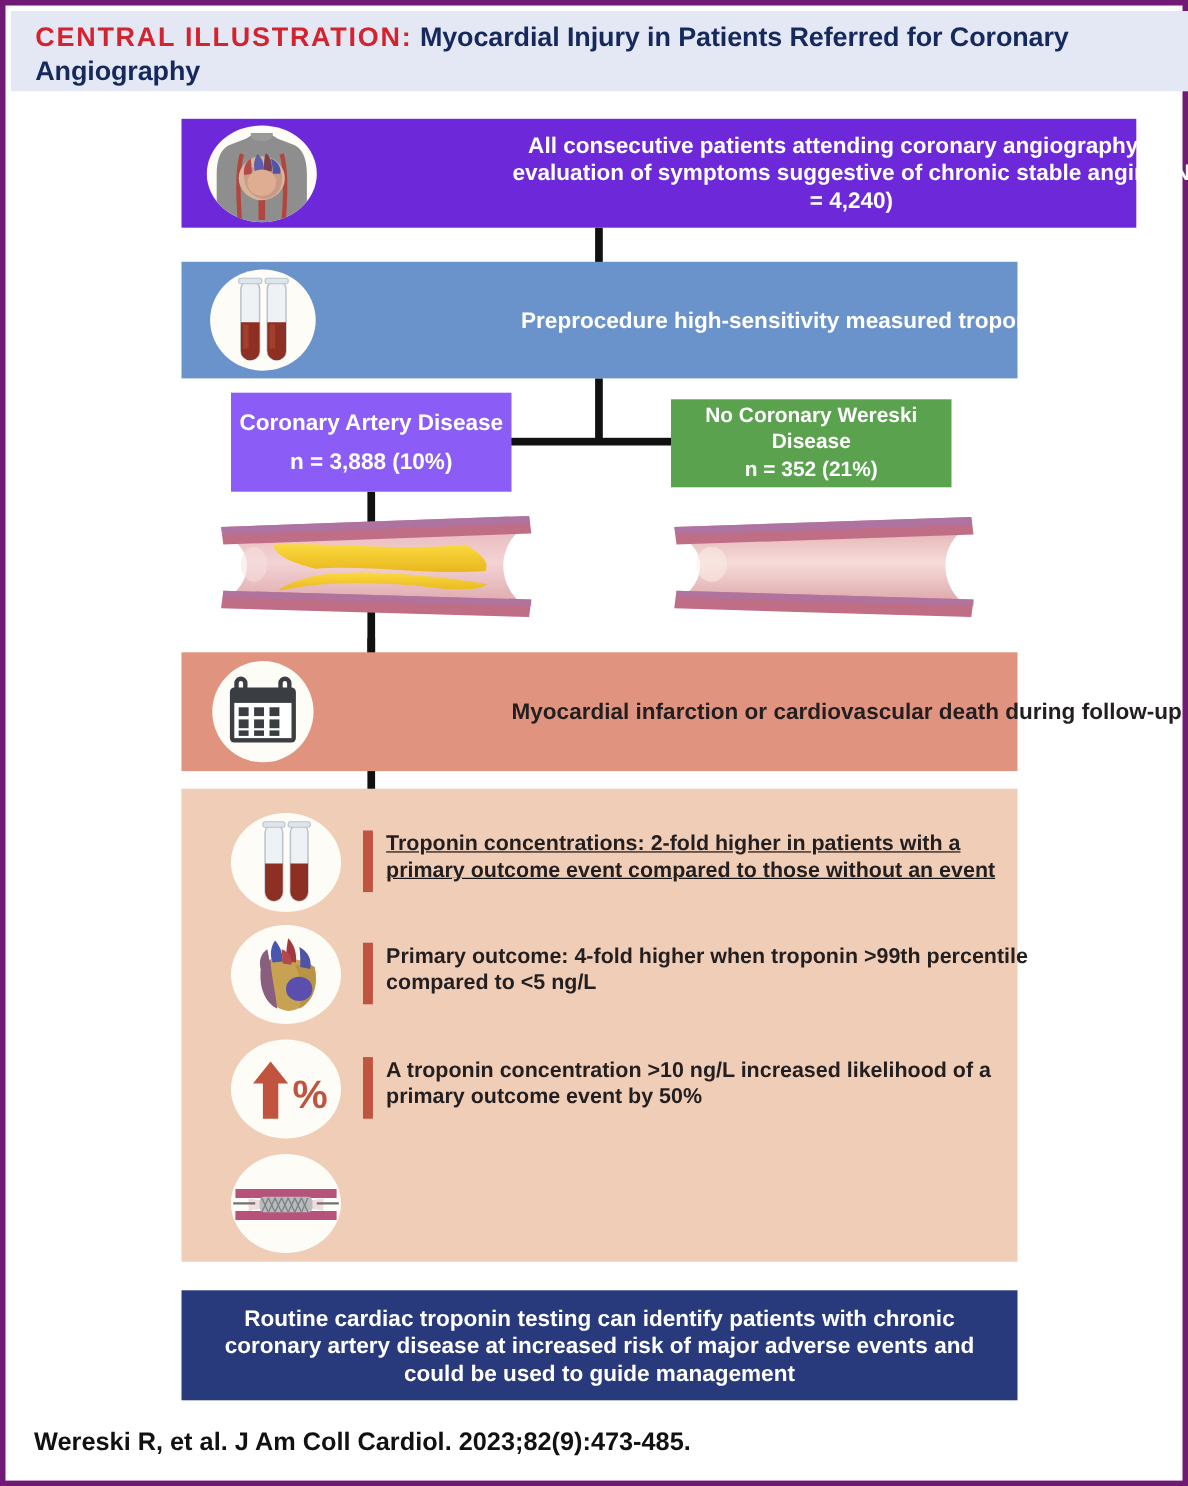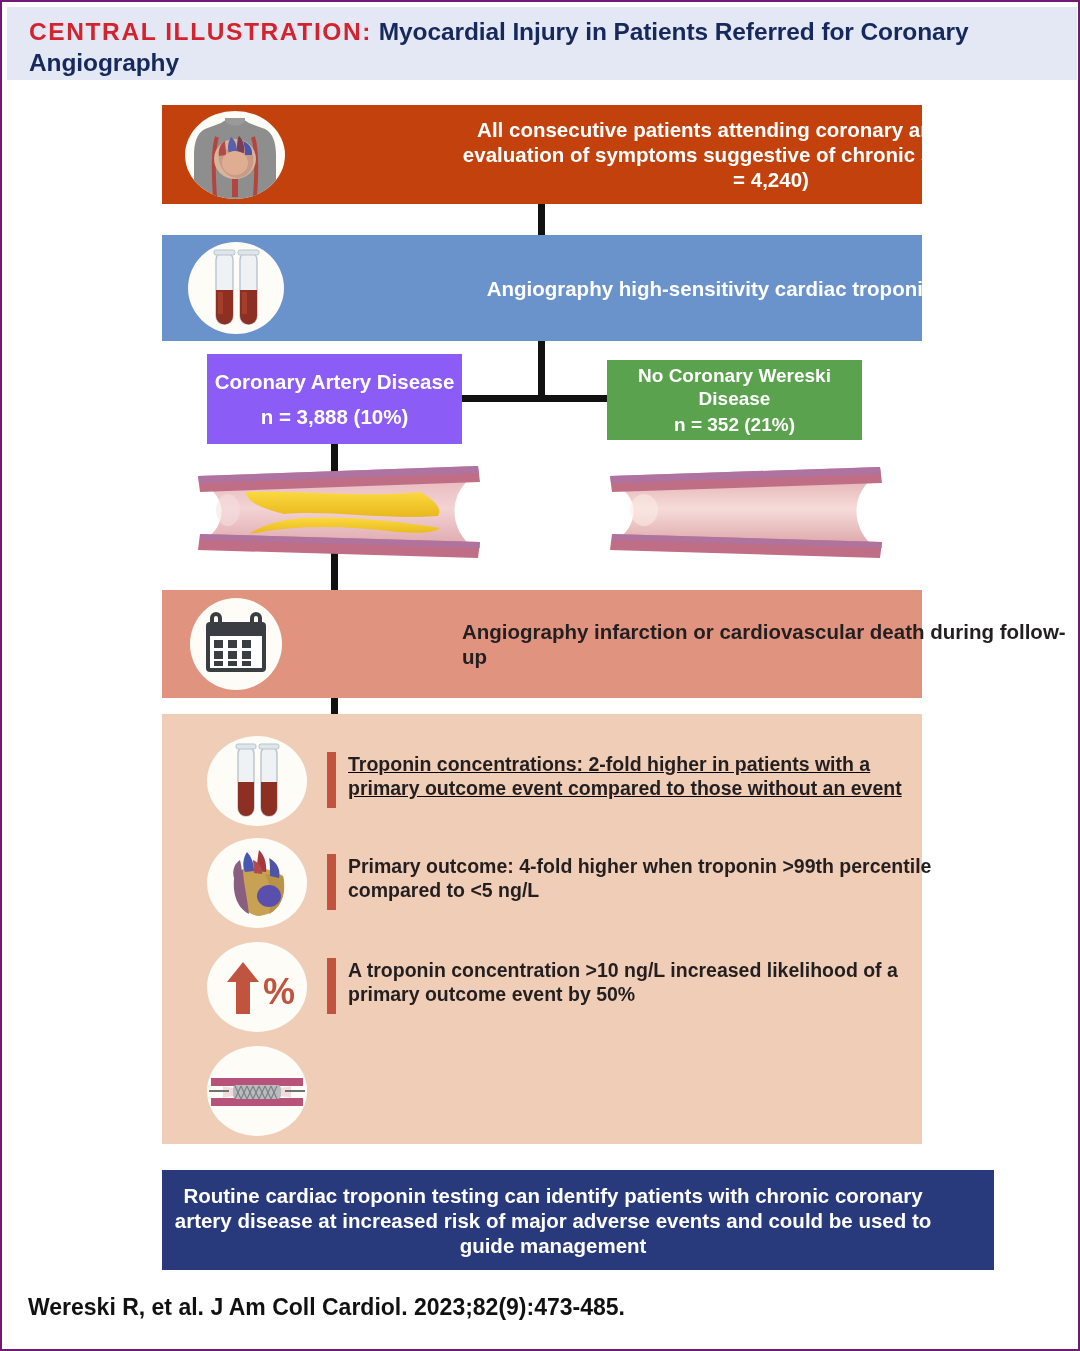--- a/index.html
+++ b/index.html
@@ -6,21 +6,21 @@
   body {
     width:1080px; height:1351px;
     background:#ffffff;
     font-family:"Liberation Sans", sans-serif;
     overflow:hidden;
   }
   .page {
     position:relative;
     width:1080px; height:1351px;
     box-sizing:border-box;
-    border:2px solid #701a75;
+    border:5px solid #701a75;
     background:#ffffff;
   }
 
   
   .header {
     position:absolute; left:5px; top:5px;
     width:1070px; height:73px;
     background:#e4e8f4;
     box-sizing:border-box;
     padding:9px 22px 0 22px;
@@ -48,22 +48,22 @@
 
   .oval {
     position:absolute;
     background:#fdfcf7;
     border-radius:50%;
     overflow:hidden;
   }
 
   
   #box-cohort {
-    left:160px; top:103px; width:760px; height:99px;
-    background:#c2410c;
+    left:160px; top:103px; width:868px; height:99px;
+    background:#6d28d9;
   }
   #box-cohort .box-text{
     position:absolute; left:300px; width:618px;
     font-size:20.5px; color:#ffffff;
   }
 
   
   #box-troponin {
     left:160px; top:233px; width:760px; height:106px;
     background:#6b93cb;
@@ -118,23 +118,23 @@
   .finding-bar-holder{
     display:flex; align-items:stretch; height:100%;
   }
   .finding-text {
     font-size:19.5px; font-weight:bold; color:#231f20;
     line-height:1.25; margin-left:12px; text-align:left;
   }
 
   
   #box-conclusion {
-    left:160px; top:1168px; width:832px; height:100px;
+    left:160px; top:1168px; width:760px; height:100px;
     background:#283a7c;
-    justify-content:flex-start;
+    justify-content:center;
   }
   #box-conclusion .box-text{ font-size:20.5px; width:94%; }
 
   
   #citation {
     position:absolute; left:26px; top:1292px;
     font-size:23px; font-weight:bold; color:#111111;
   }
 
   
@@ -195,21 +195,21 @@
           <rect x="26" y="8" width="21" height="5" rx="2" fill="#dfe6eb" stroke="#b9c4cc" stroke-width="1"></rect>
         </g>
         <g>
           <rect x="52" y="10" width="17" height="72" rx="8" fill="#eef2f5" stroke="#b9c4cc" stroke-width="1.4"></rect>
           <path d="M52 48 L69 48 L69 74 A8.5 8.5 0 0 1 52 74 Z" fill="#8e2f23"></path>
           <rect x="54" y="50" width="5" height="22" fill="#a9412e" opacity="0.8"></rect>
           <rect x="50" y="8" width="21" height="5" rx="2" fill="#dfe6eb" stroke="#b9c4cc" stroke-width="1"></rect>
         </g>
       </svg>
     </div>
-    <div class="box-text">Angiography high-sensitivity cardiac troponin I measured</div>
+    <div class="box-text">Preprocedure high-sensitivity measured troponin I measured</div>
   </div>
 
   <div class="box" id="box-cad">
     <div class="box-text">
       <div>Coronary Artery Disease</div>
       <div style="height:10px"></div>
       <div>n = 3,888 (10%)</div>
     </div>
   </div>
 
@@ -280,21 +280,21 @@
           <rect x="52" y="42" width="9" height="8"></rect>
           <rect x="24" y="53" width="9" height="8"></rect>
           <rect x="38" y="53" width="9" height="8"></rect>
           <rect x="52" y="53" width="9" height="8"></rect>
           <rect x="24" y="63" width="9" height="5"></rect>
           <rect x="38" y="63" width="9" height="5"></rect>
           <rect x="52" y="63" width="9" height="5"></rect>
         </g>
       </svg>
     </div>
-    <div class="box-text">Angiography infarction or cardiovascular death during follow-up</div>
+    <div class="box-text">Myocardial infarction or cardiovascular death during follow-up</div>
   </div>
 
   <div id="findings">
 
     <div class="finding" style="top:18px; height:96px;text-decoration:underline;">
       <div class="finding-icon-wrap">
         <div class="oval" style="left:0; top:2px; width:100px; height:90px;">
           <svg viewBox="0 0 100 90" width="100" height="90" aria-hidden="true">
             <g>
               <rect x="31" y="10" width="16" height="70" rx="8" fill="#eef2f5" stroke="#b9c4cc" stroke-width="1.4"></rect>

